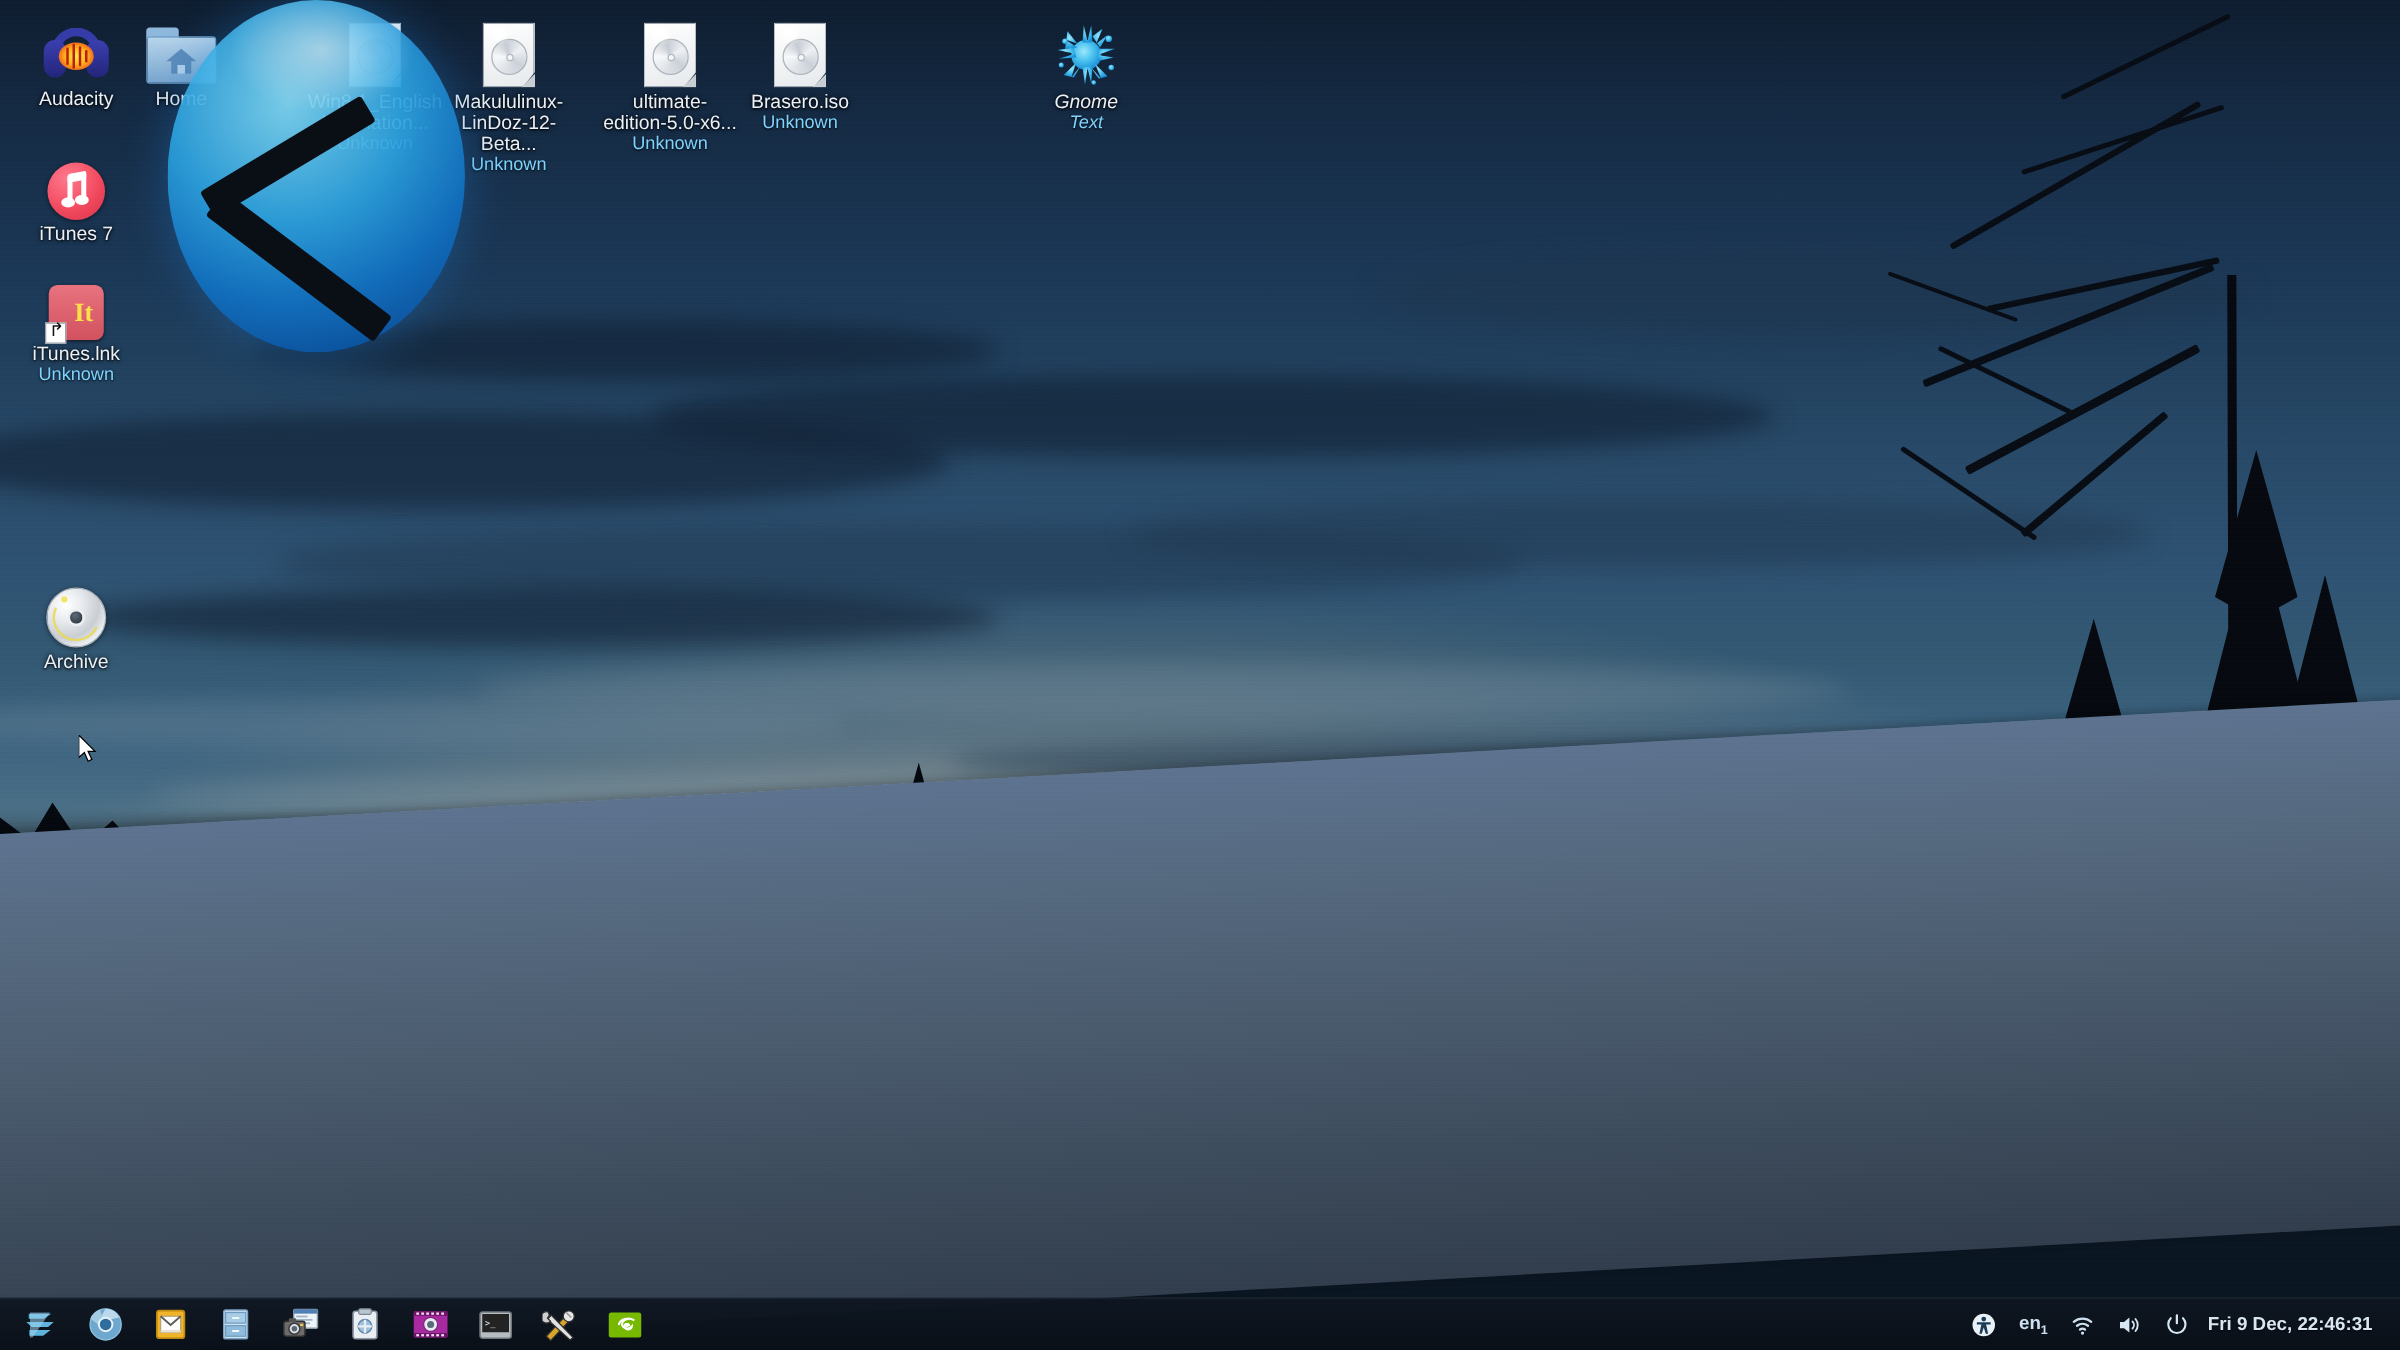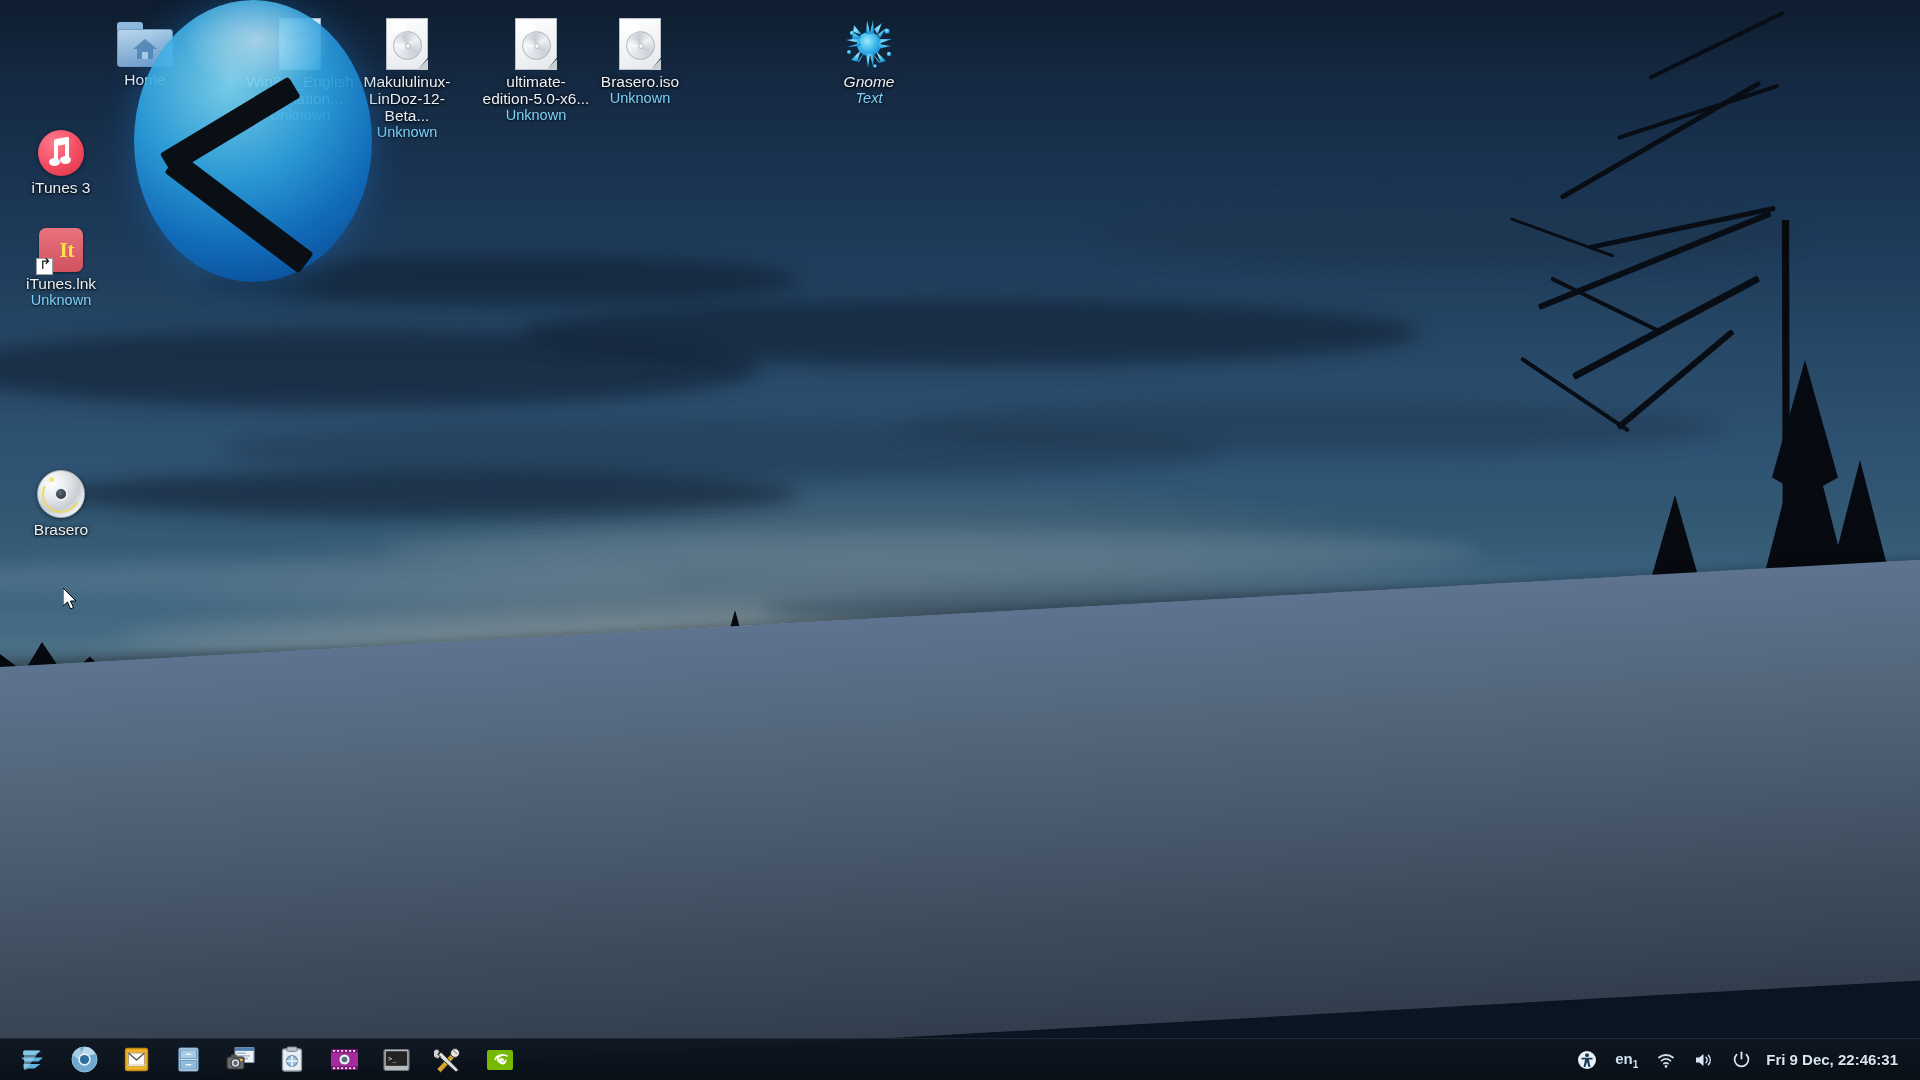--- a/index.html
+++ b/index.html
@@ -291,20 +291,35 @@
 </div>
 
 <div id="watermark">
   <div class="orb"></div>
   <div class="zz" style="left:32px; top:152px; width:150px; height:24px; transform:rotate(-31deg); transform-origin:0 50%;"></div>
   <div class="zz" style="left:38px; top:150px; width:168px; height:25px; transform:rotate(37deg); transform-origin:0 50%;"></div>
 </div>
 
 <div id="icons">
 
+  <div class="dicon" style="left:6px; top:10px;">
+    <div class="glyph">
+      <div class="ico-audacity">
+        <div class="band"></div>
+        <div class="cup cupL"></div>
+          <div class="cup cupR"></div>
+        <div class="wave"></div>
+        <div class="wl" style="left:18px; top:18px; height:14px;"></div>
+        <div class="wl" style="left:23px; top:15px; height:20px;"></div>
+        <div class="wl" style="left:28px; top:17px; height:16px;"></div>
+        <div class="wl" style="left:33px; top:20px; height:10px;"></div>
+      </div>
+    </div>
+    <div class="nm">Audacity</div>
+  </div>
 
   <div class="dicon" style="left:90px; top:10px;">
     <div class="glyph">
       <div class="ico-home">
         <div class="tab"></div>
           <div class="body"></div>
         <div class="hs">
             <div class="roof"></div>
             <div class="walls"></div>
             <div class="door"></div>
@@ -407,21 +422,21 @@
   <div class="dicon" style="left:6px; top:118px;">
     <div class="glyph">
       <div class="ico-itunes">
           <div class="beam"></div>
           <div class="nt1"></div>
           <div class="nt2"></div>
           <div class="b1"></div>
           <div class="b2"></div>
         </div>
     </div>
-    <div class="nm">iTunes 3</div>
+    <div class="nm">iTunes 7</div>
   </div>
 
   <div class="dicon" style="left:6px; top:214px;">
     <div class="glyph">
       <div class="ico-lnk">
           <div class="sq"></div>
           <div class="tx">It</div>
           <div class="arw"></div>
         </div>
     </div>
@@ -432,21 +447,21 @@
 
   <div class="dicon" style="left:6px; top:460px;">
     <div class="glyph">
       <div class="ico-bras">
           <div class="d"></div>
           <div class="arc"></div>
           <div class="dot"></div>
           <div class="h"></div>
         </div>
     </div>
-    <div class="nm">Brasero</div>
+    <div class="nm">Archive</div>
   </div>
 
 </div>
 
 <div id="cursor">
   <svg width="16" height="24" viewBox="0 0 16 24">
     <polygon points="0,0 0,18 4.5,14 7.5,21 10.5,19.5 7.5,13 13,13" fill="#ffffff" stroke="#000000" stroke-width="1"></polygon>
   </svg>
 </div>
 

